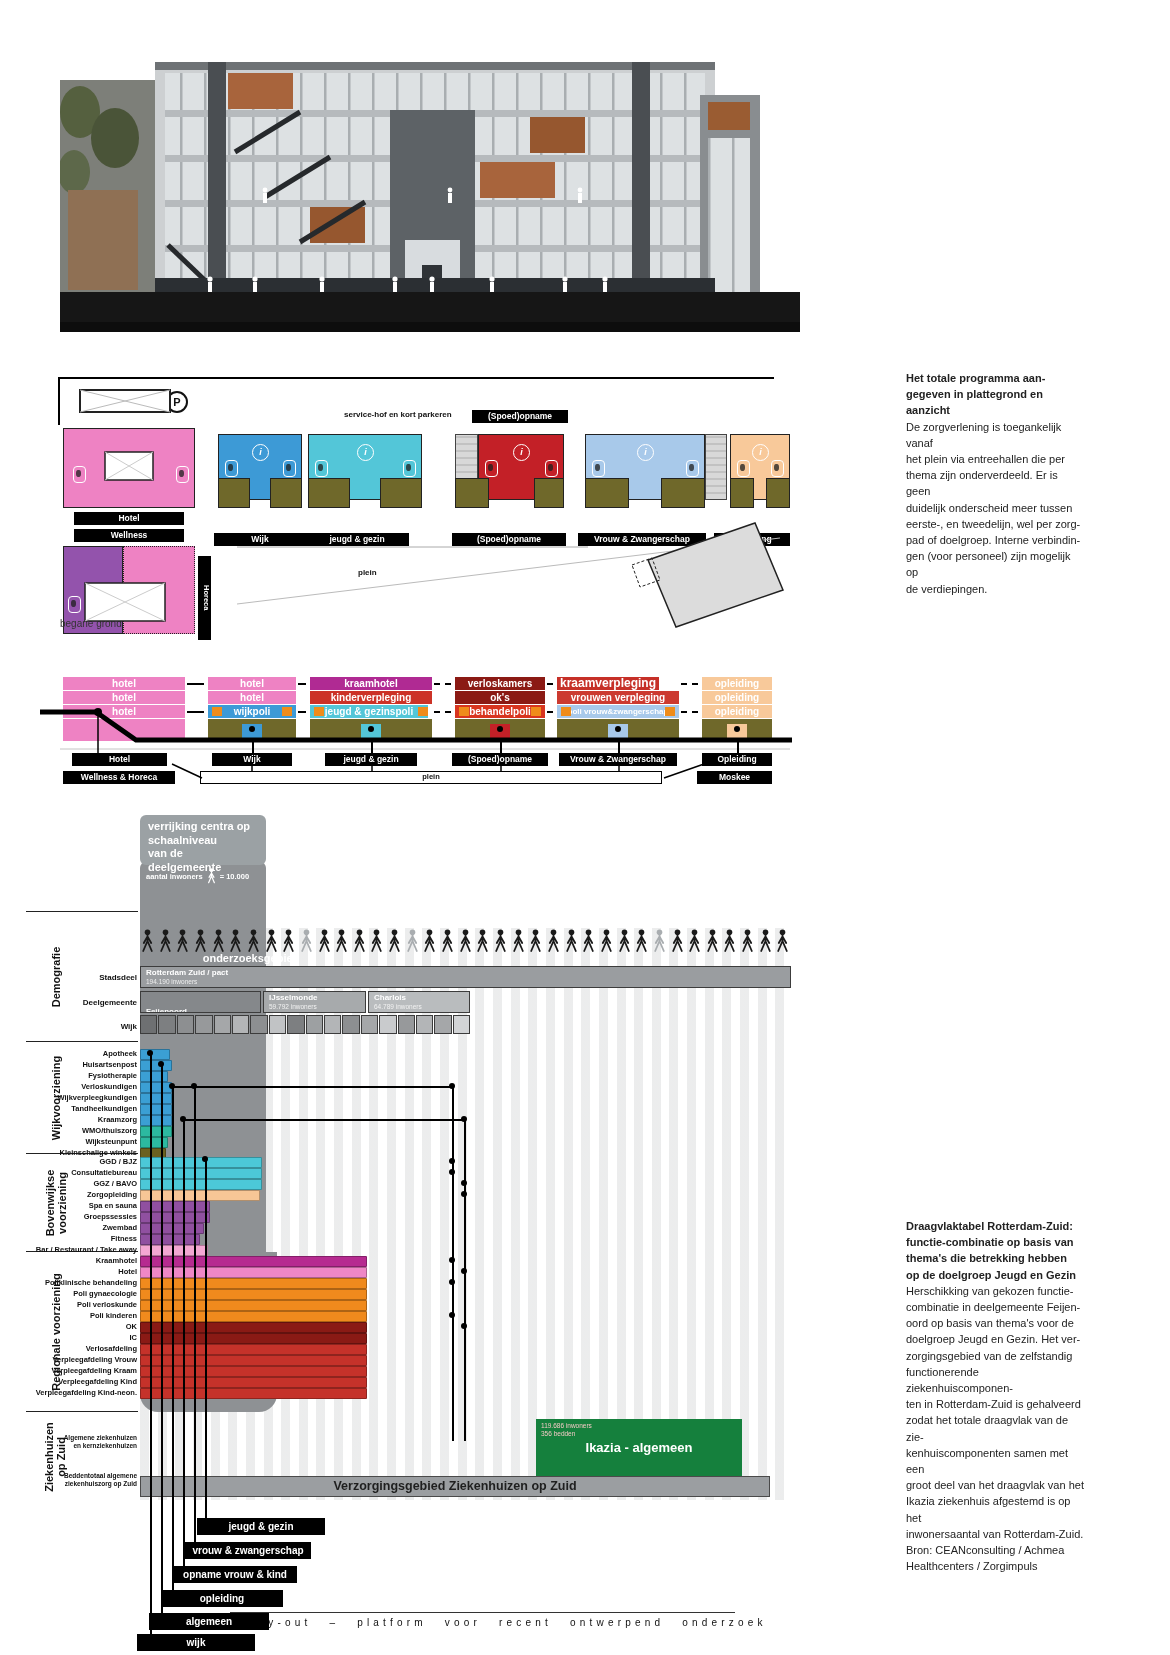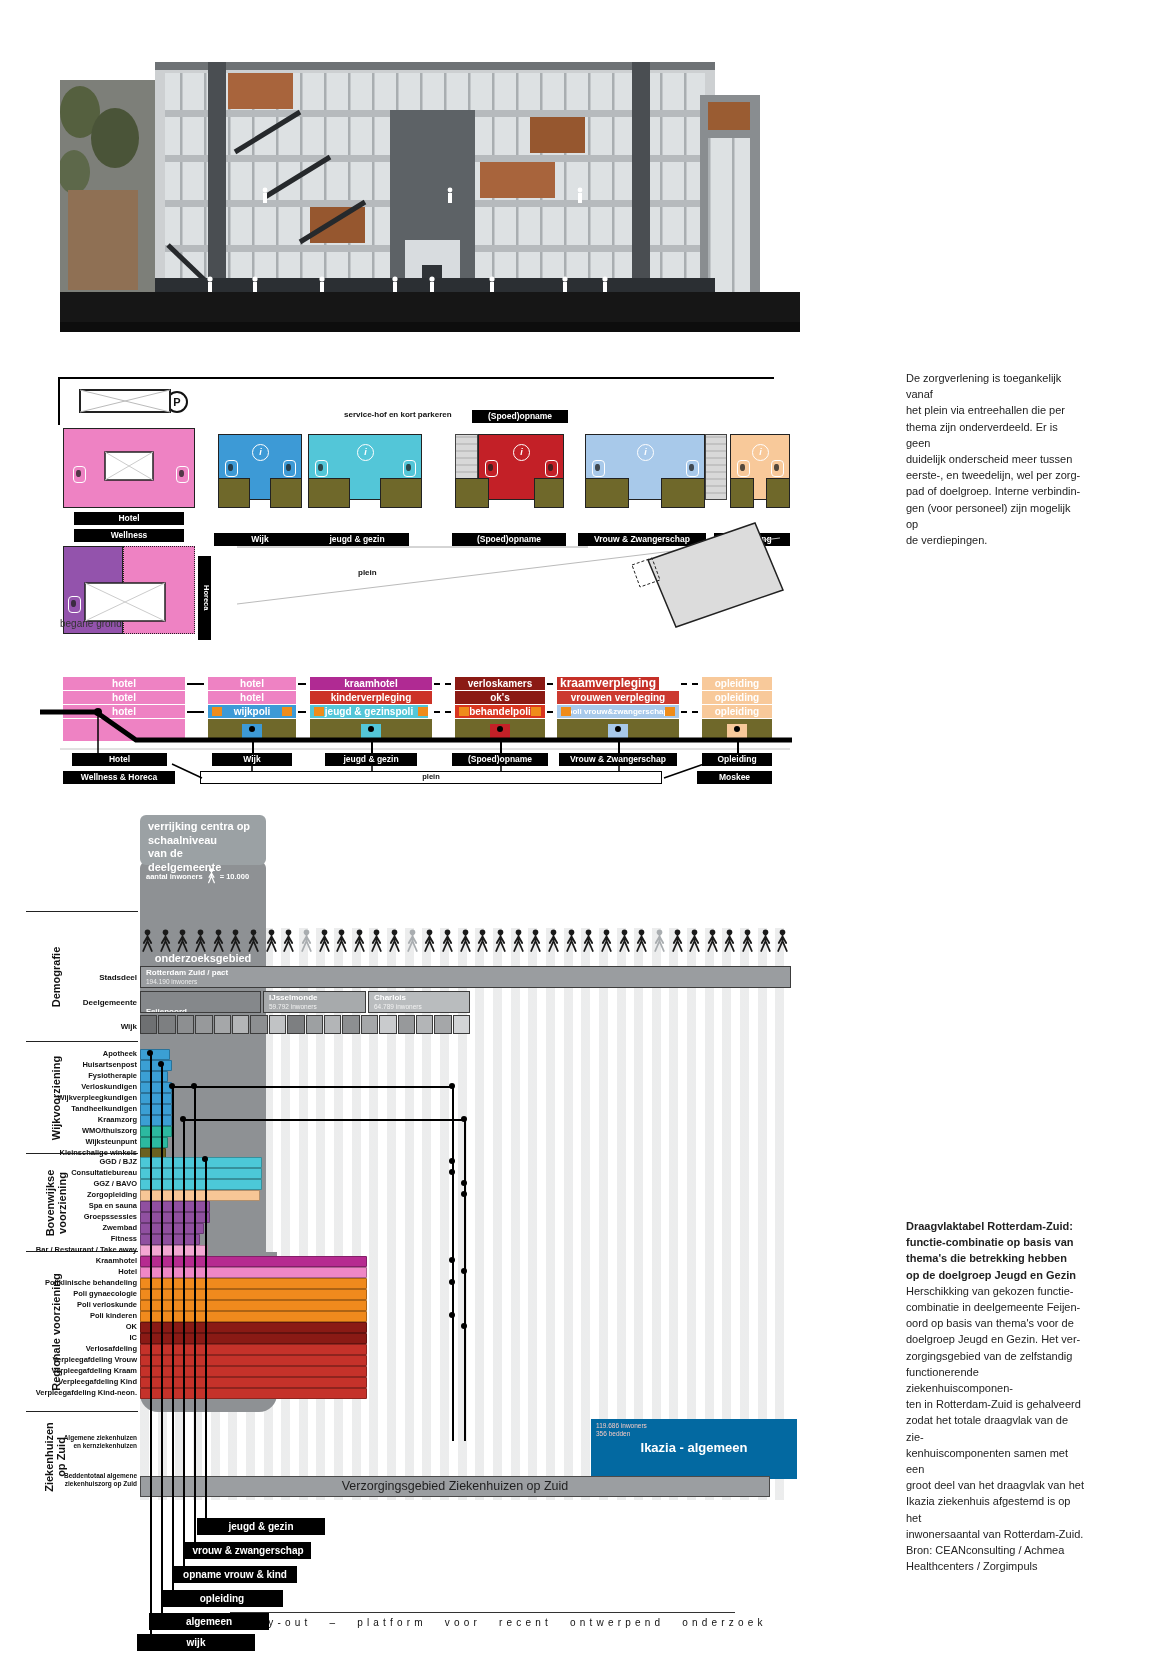--- a/index.html
+++ b/index.html
@@ -102,20 +102,23 @@
       <circle cx="390" cy="150" r="2.4"></circle>
         <rect x="388" y="153" width="4" height="10"></rect>
       <circle cx="520" cy="150" r="2.4"></circle>
         <rect x="518" y="153" width="4" height="10"></rect>
     </g>
     <rect x="0" y="252" width="740" height="30" fill="#161616"></rect>
     <rect x="0" y="282" width="740" height="10" fill="#0d0d0d"></rect>
   </svg>
 
   <div class="aside" style="top:370px;">
+    <div class="t">Het totale programma aan-
+gegeven in plattegrond en
+aanzicht</div>
     <div class="b">De zorgverlening is toegankelijk vanaf
 het plein via entreehallen die per
 thema zijn onderverdeeld. Er is geen
 duidelijk onderscheid meer tussen
 eerste-, en tweedelijn, wel per zorg-
 pad of doelgroep. Interne verbindin-
 gen (voor personeel) zijn mogelijk op
 de verdiepingen.</div>
   </div>
   <div class="aside" style="top:1218px;">
@@ -174,42 +177,42 @@
     <span>aantal inwoners</span>
     <span id="legicon">
         <svg width="9" height="16" viewBox="0 0 13 24">
           <circle cx="6.5" cy="3.2" r="2.8" fill="#fff"></circle>
           <path d="M6.5 6.5 V12 M6.5 12 L2.2 22 M6.5 12 L10.8 22 M6.5 7.5 L2.8 14 M6.5 7.5 L10.2 14" stroke="#fff" stroke-width="1.8" fill="none" stroke-linecap="round"></path>
         </svg>
       </span>
     <span>= 10.000</span>
   </div>
   <div class="abs" style="left:140px;top:952px;width:126px;text-align:center;color:#fff;font-weight:bold;
-       font-size:11px;z-index:3;">onderzoeksgebied</div>
+       font-size:11px;z-index:3;padding-left:48px;">onderzoeksgebied</div>
 
   <div class="rowlbl" style="top:973px;font-size:8px;">Stadsdeel</div>
   <div class="bar" style="left:140px;top:966px;width:651px;height:22px;background:#9a9da0;border:1px solid #3c3c3c;
        z-index:2;padding:1px 0 0 5px;">
     <div style="color:#fff;font-weight:bold;font-size:8px;line-height:10px;">Rotterdam Zuid / pact</div>
     <div style="color:#eee;font-size:6.5px;line-height:8px;">194.190 inwoners</div>
   </div>
   <div class="rowlbl" style="top:998px;font-size:8px;">Deelgemeente</div>
   <div class="rowlbl" style="top:1022px;font-size:8px;">Wijk</div>
 
   <div class="rowlbl2" style="top:1434px;">Algemene ziekenhuizen
 en kernziekenhuizen</div>
-  <div class="bar" style="left:591px;top:1419px;width:206px;height:60px;background:#0369a1;z-index:2;">
+  <div class="bar" style="left:536px;top:1419px;width:206px;height:60px;background:#15803d;z-index:2;">
     <div style="color:#f2c9c4;font-size:6.5px;line-height:8px;padding:3px 0 0 5px;white-space:pre-line;">119.686 inwoners
 356 bedden</div>
     <div style="color:#fff;font-weight:bold;font-size:13px;text-align:center;margin-top:2px;">Ikazia - algemeen</div>
   </div>
   <div class="rowlbl2" style="top:1472px;">Beddentotaal algemene
 ziekenhuiszorg op Zuid</div>
   <div class="bar" style="left:140px;top:1476px;width:630px;height:21px;background:#9b9ea1;border:1px solid #4a4a4a;
-       z-index:2;color:#1f1f1f;font-weight:normal;font-size:12.5px;line-height:19px;text-align:center;">Verzorgingsgebied  Ziekenhuizen op Zuid</div>
+       z-index:2;color:#1f1f1f;font-weight:bold;font-size:12.5px;line-height:19px;text-align:center;">Verzorgingsgebied  Ziekenhuizen op Zuid</div>
 
   <div class="bar" style="left:230px;top:1612px;width:505px;height:1px;background:#333;"></div>
   <div class="abs" style="left:210px;top:1616px;font-size:11px;color:#111;">16</div>
   <div class="abs" style="left:252px;top:1617px;font-size:10px;color:#111;letter-spacing:4.2px;word-spacing:11px;">lay-out – platform voor recent ontwerpend onderzoek</div>
 
   <svg class="abs" style="left:0;top:0;z-index:5;pointer-events:none;" width="1170" height="1655" viewBox="0 0 1170 1655">
     <g>
       <rect x="80" y="390" width="90" height="22" fill="#fff" stroke="#222" stroke-width="2"></rect>
       <line x1="80" y1="390" x2="170" y2="412" stroke="#bbb"></line>
         <line x1="80" y1="412" x2="170" y2="390" stroke="#bbb"></line>

